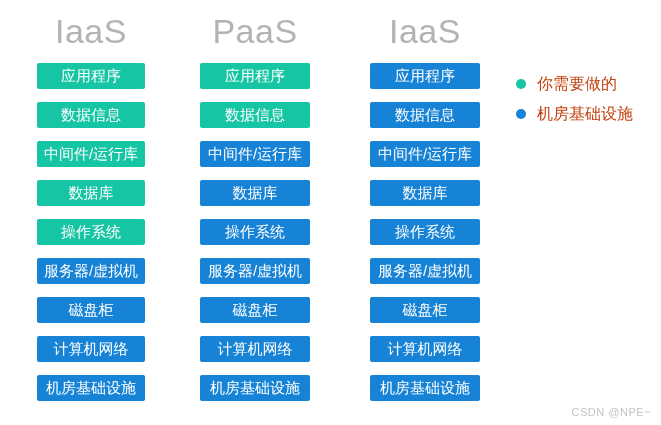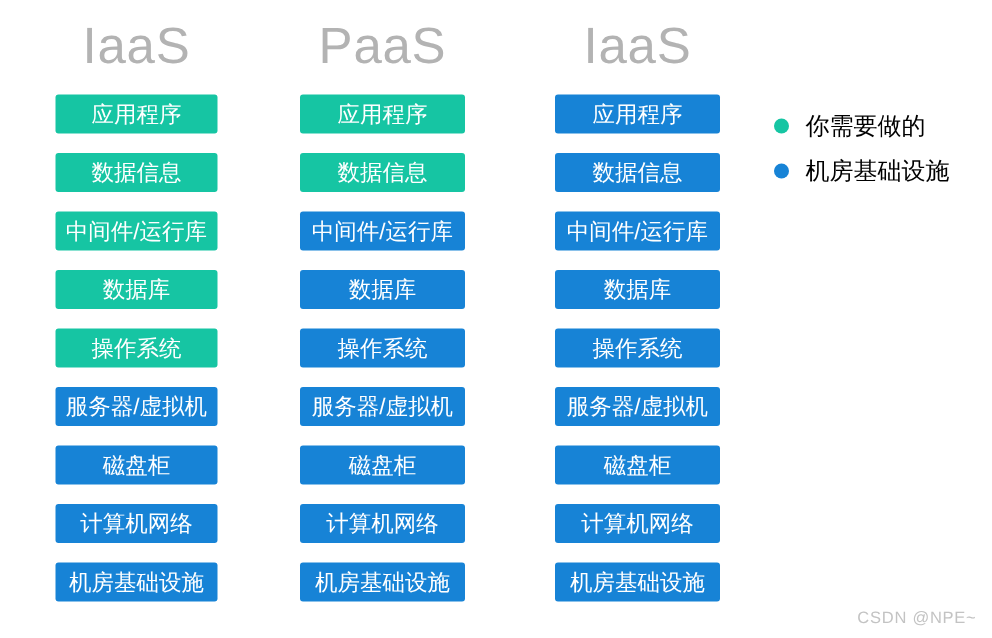--- a/index.html
+++ b/index.html
@@ -33,21 +33,21 @@
     align-items: center;
     justify-content: center;
     color: #ffffff;
     font-size: 15px;
     font-weight: 500;
     white-space: nowrap;
   }
   .legend { position: absolute; left: 516px; top: 76px; }
   .legend-item { display: flex; align-items: center; height: 16px; margin-bottom: 14px; }
   .legend-dot { width: 10px; height: 10px; border-radius: 50%; margin-right: 11px; flex: 0 0 auto; }
-  .legend-label { font-size: 16px; color: #000000; white-space: nowrap; }
+  .legend-label { font-size: 16px; color: #c2410c; white-space: nowrap; }
   .watermark {
     position: absolute;
     right: 10px;
     bottom: 7px;
     font-size: 11px;
     color: #c3c3c3;
     letter-spacing: 0.5px;
     margin-top: 40px;
   }
 </style>

